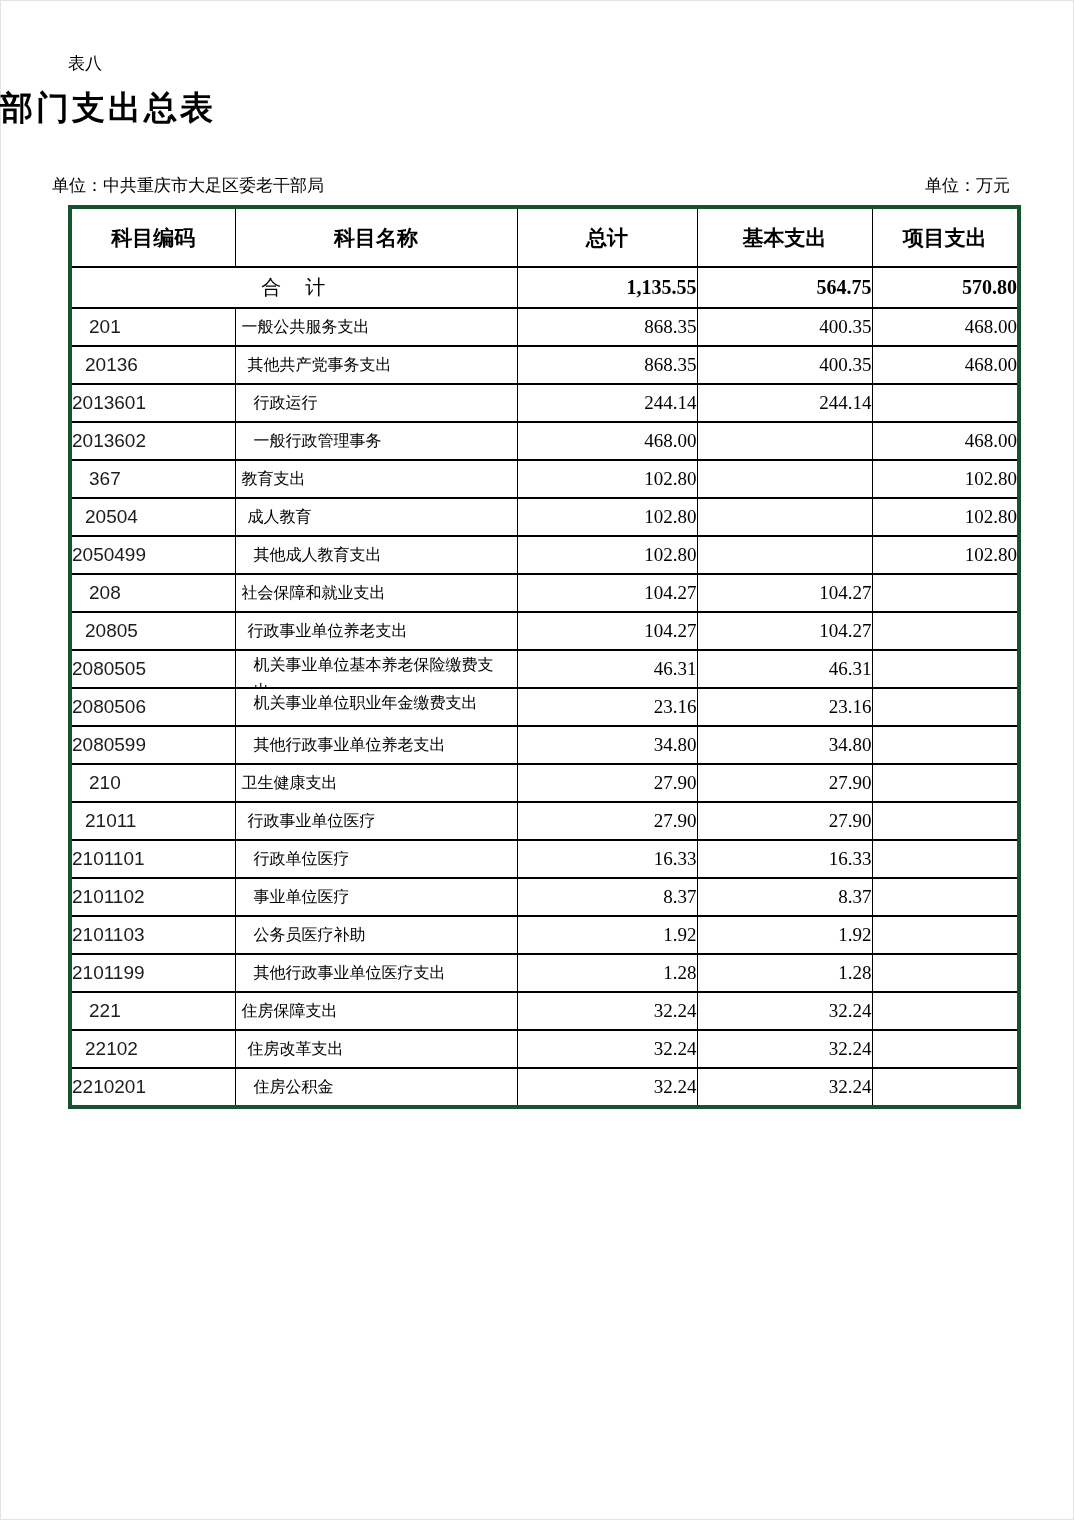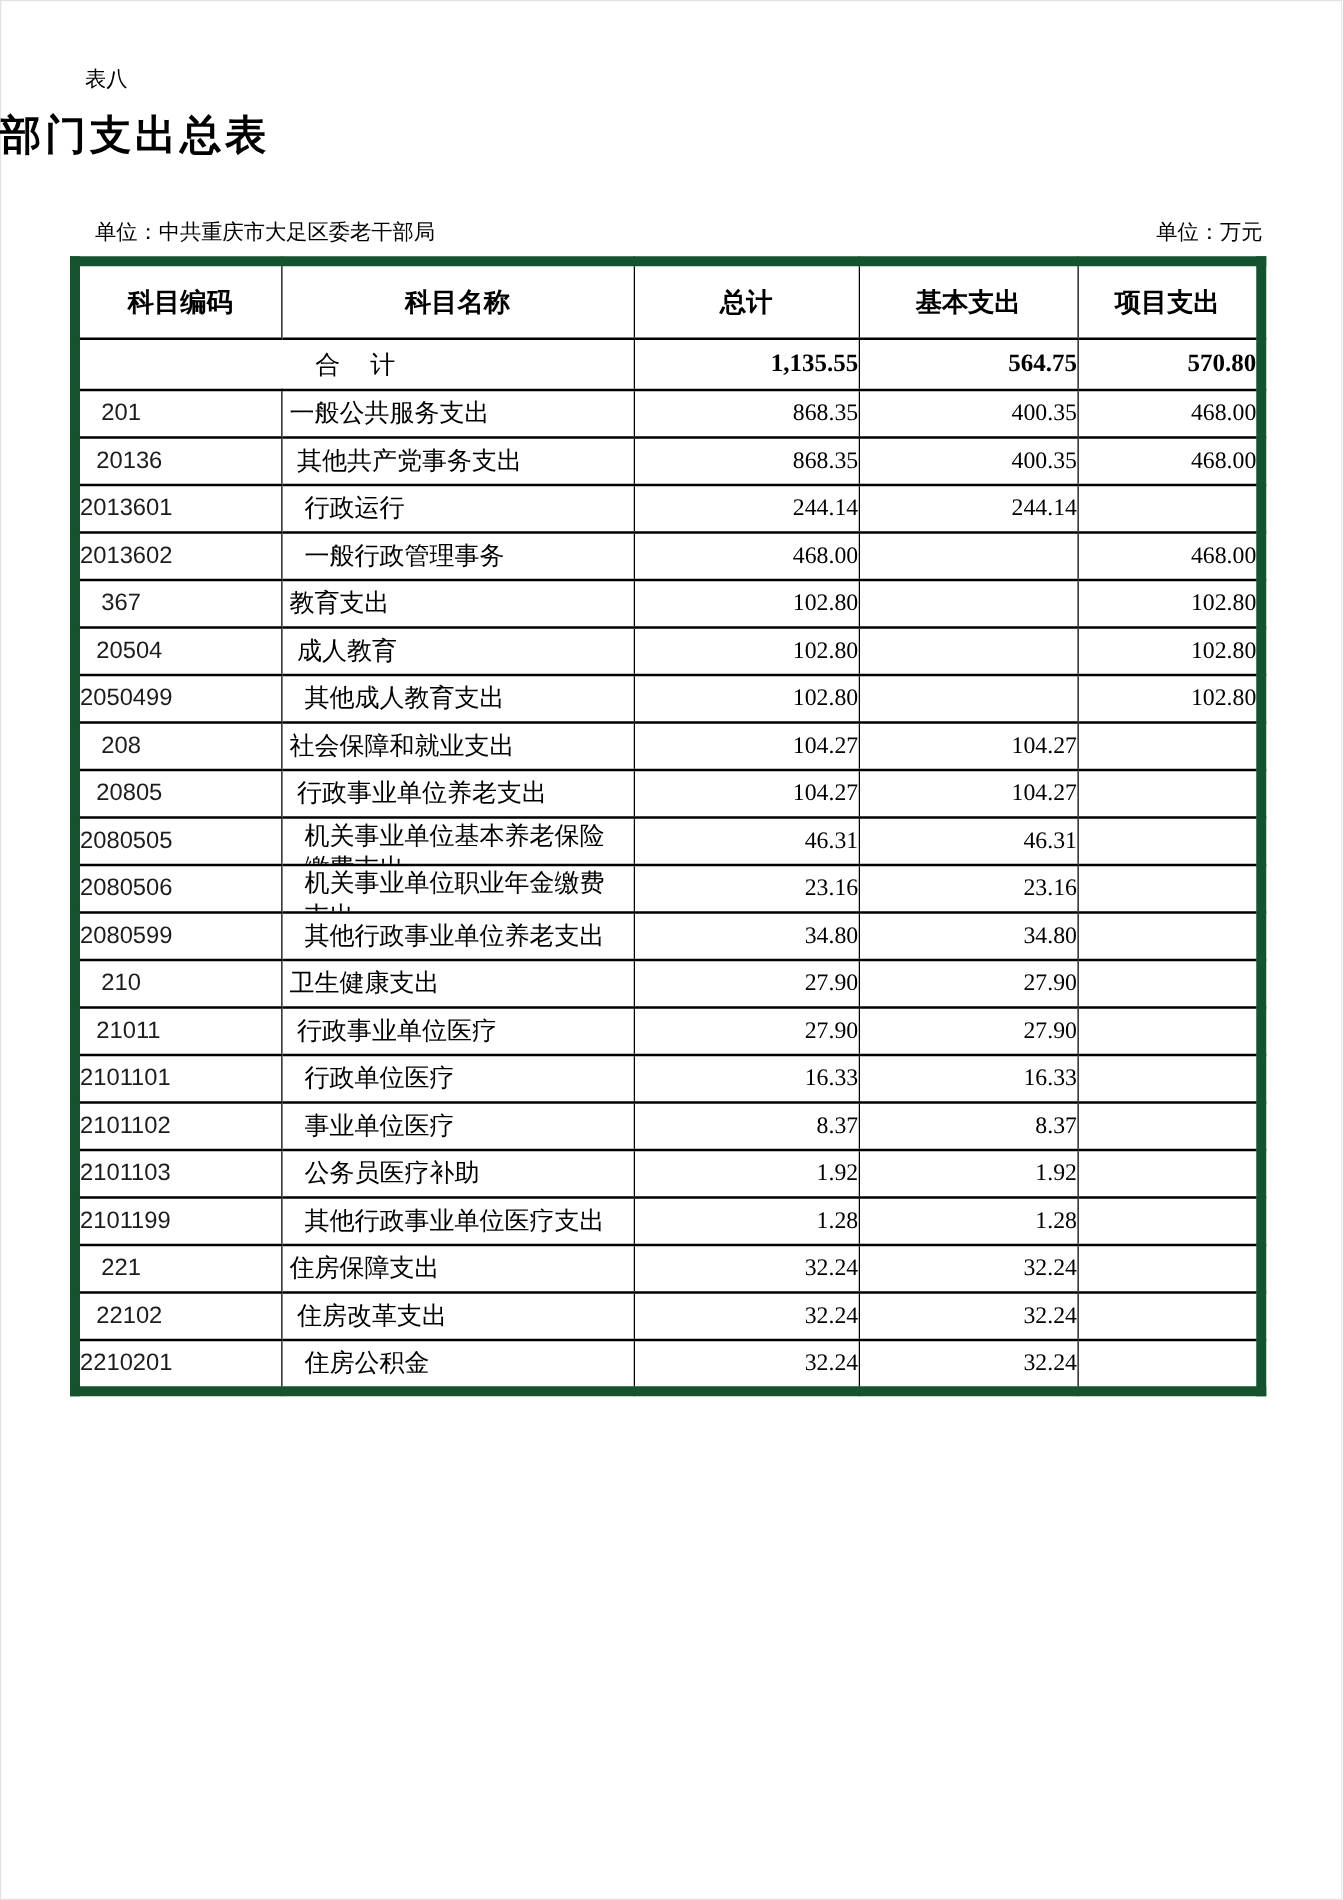--- a/index.html
+++ b/index.html
@@ -12,28 +12,28 @@
   .sheet-label {
     position:absolute; left:68px; top:52px;
     font-size:17px; color:#000;
   }
   .title {
     position:absolute; left:0; right:0; top:86px; margin:0;
     text-align:left; font-size:33px; font-weight:bold; letter-spacing:3px;
     font-family:"Liberation Serif", serif;
   }
   .unit-row {
-    position:absolute; left:76px; right:64px; top:174px;
+    position:absolute; left:52px; right:64px; top:174px;
     display:flex; justify-content:space-between;
     font-size:17px;
   }
   table.main {
-    position:absolute; left:56px; top:205px; width:949px;
+    position:absolute; left:68px; top:205px; width:949px;
     border-collapse:collapse; table-layout:fixed;
-    border:8px solid #14532d;
+    border:4px solid #14532d;
   }
   table.main th, table.main td {
     border:1px solid #000;
     border-top-width:2px; border-bottom-width:2px;
     padding:0; overflow:hidden;
   }
   thead th {
     height:57px; vertical-align:middle; text-align:center;
     font-family:"Liberation Sans", sans-serif;
     font-weight:700; font-size:21px; background:#fff;
@@ -46,21 +46,21 @@
   td.code {
     font-family:"Liberation Sans", sans-serif;
     font-size:19px; color:#1c1c1c; vertical-align:middle;
     font-stretch:condensed;
   }
   td.code.lv1 { padding-left:17px; }
   td.code.lv2 { padding-left:13px; }
   td.code.lv3 { }
   td.name { vertical-align:middle; }
   .name-inner {
-    font-size:20px; line-height:26px; padding-right:12px;
+    font-size:16px; line-height:26px; padding-right:12px;
     word-break:break-all;
   }
   .name-inner.lv1 { padding-left:6px; }
   .name-inner.lv2 { padding-left:12px; }
   .name-inner.lv3 { padding-left:18px; }
   .name-inner.clip { height:35px; overflow:hidden; }
   td.num {
     text-align:right; padding-right:7px; vertical-align:middle;
     font-family:"Liberation Serif", serif; font-size:19px;
   }

